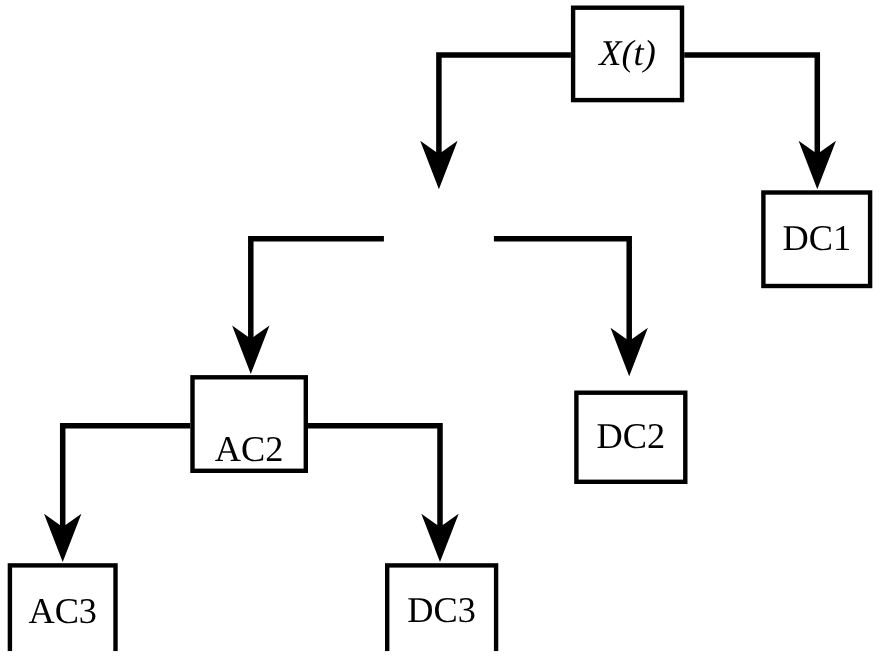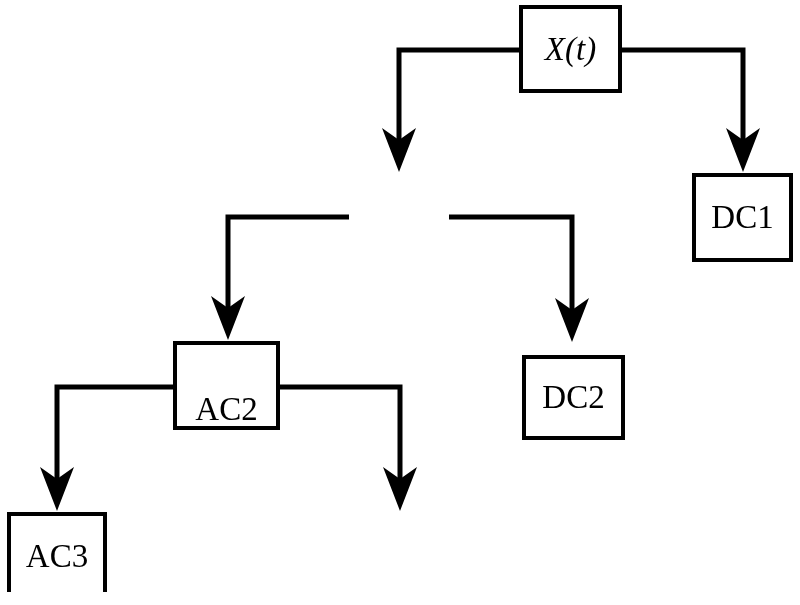--- a/index.html
+++ b/index.html
@@ -98,14 +98,17 @@
   </div>
 
   <div class="node node-dc2">
     <span class="node-label">DC2</span>
   </div>
 
   <div class="node node-ac3">
     <span class="node-label">AC3</span>
   </div>
 
+  <div class="node node-dc3">
+    <span class="node-label">DC3</span>
+  </div>
 
 </div>
 
 </body></html>

